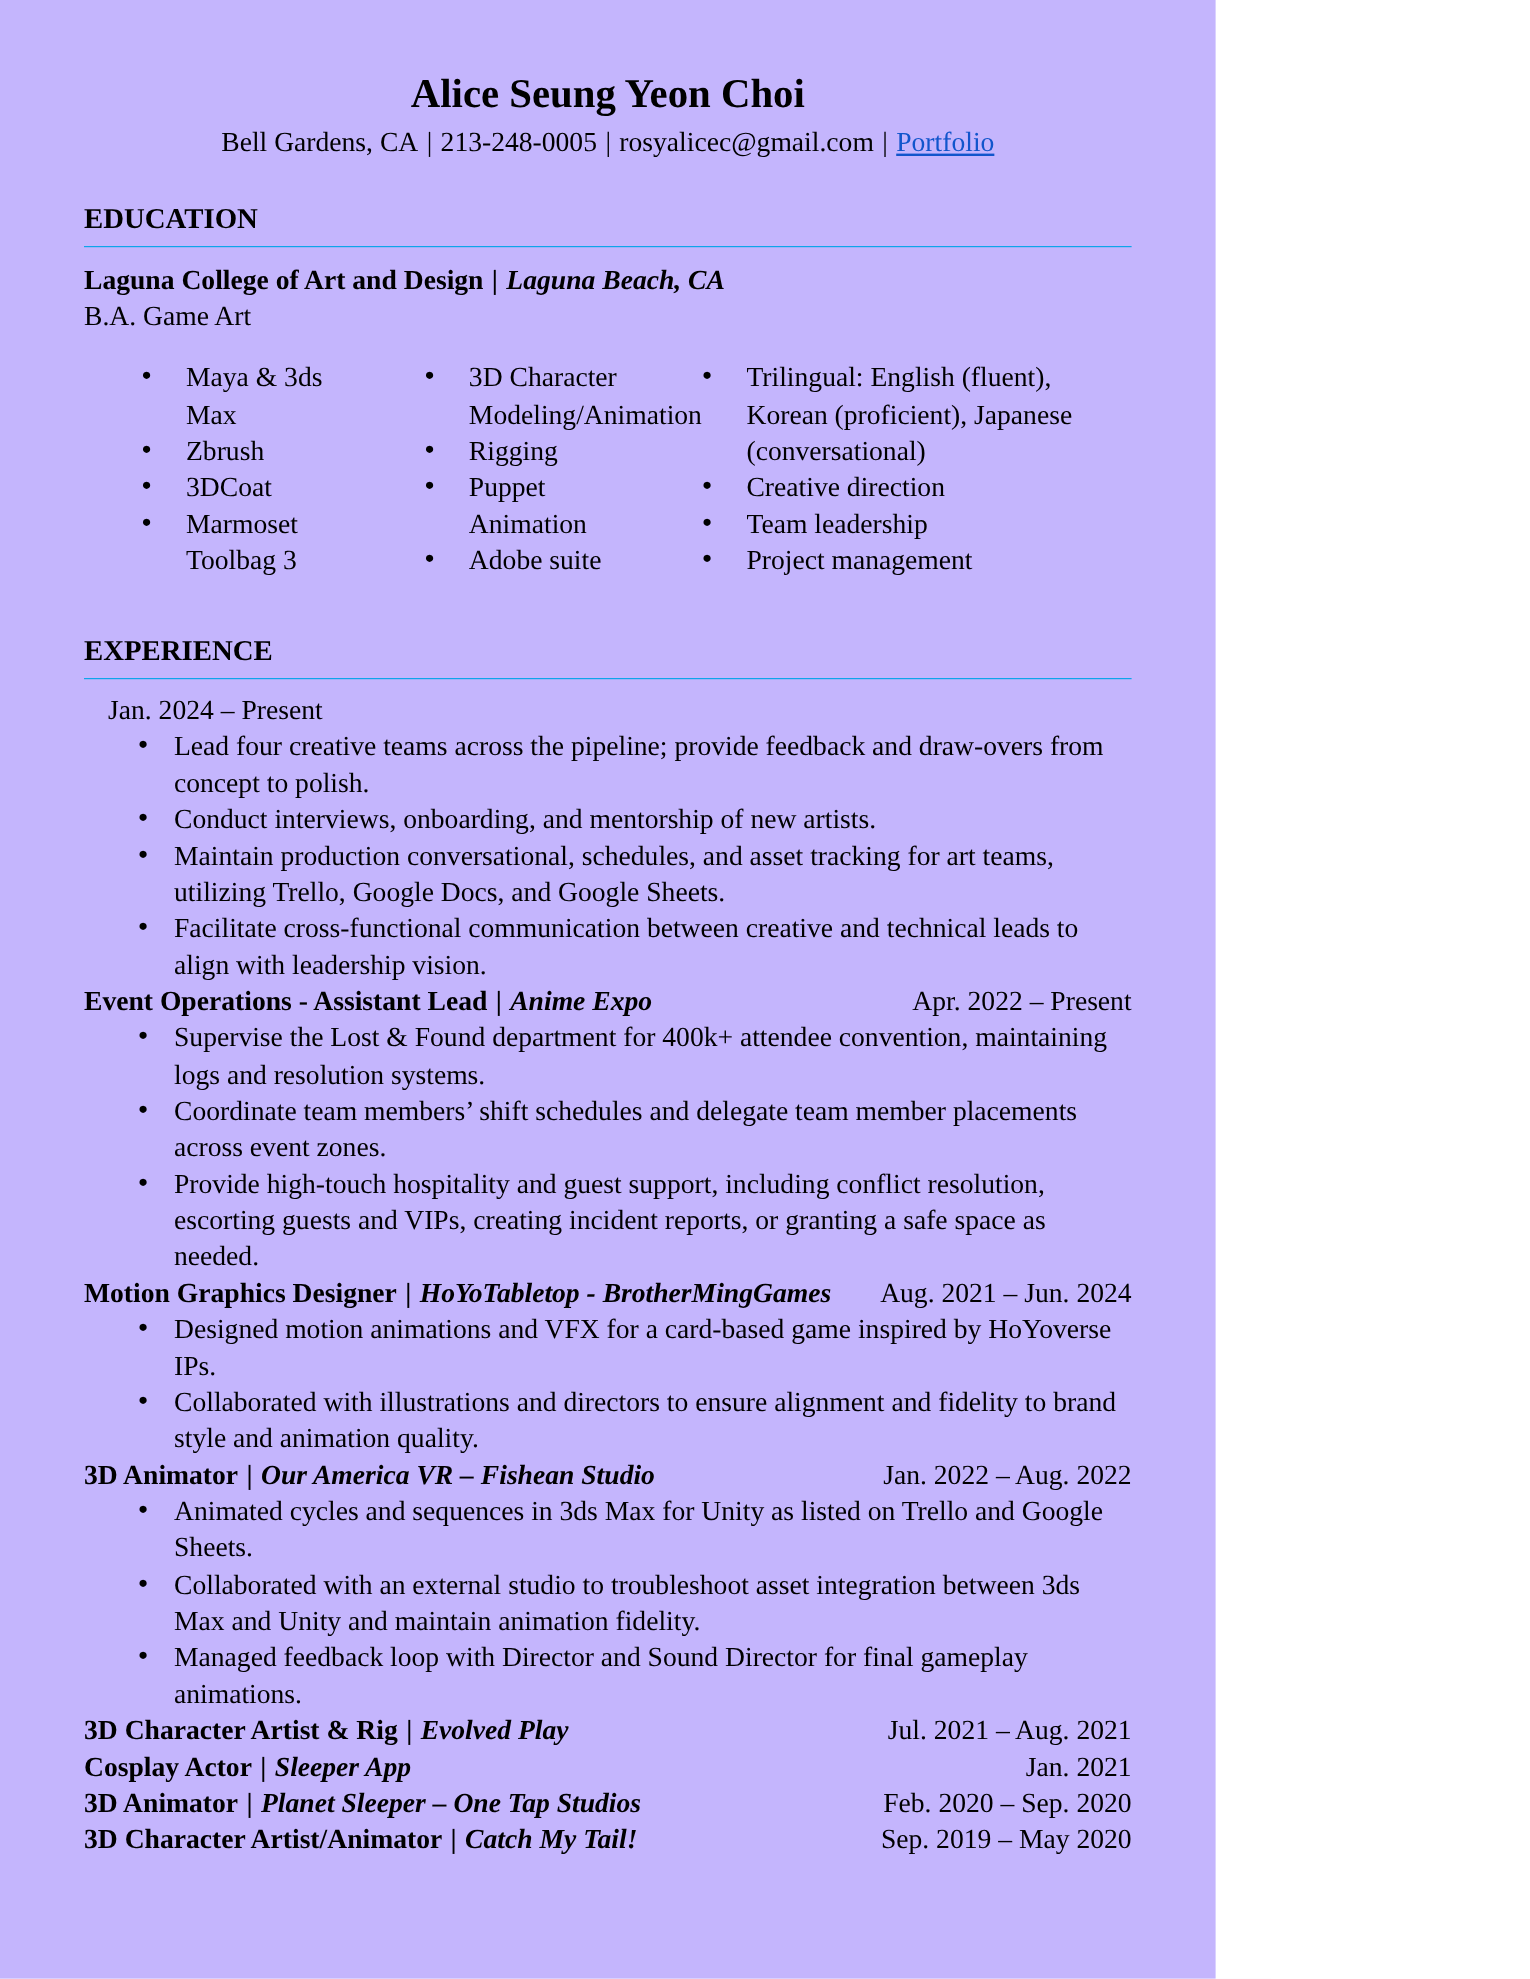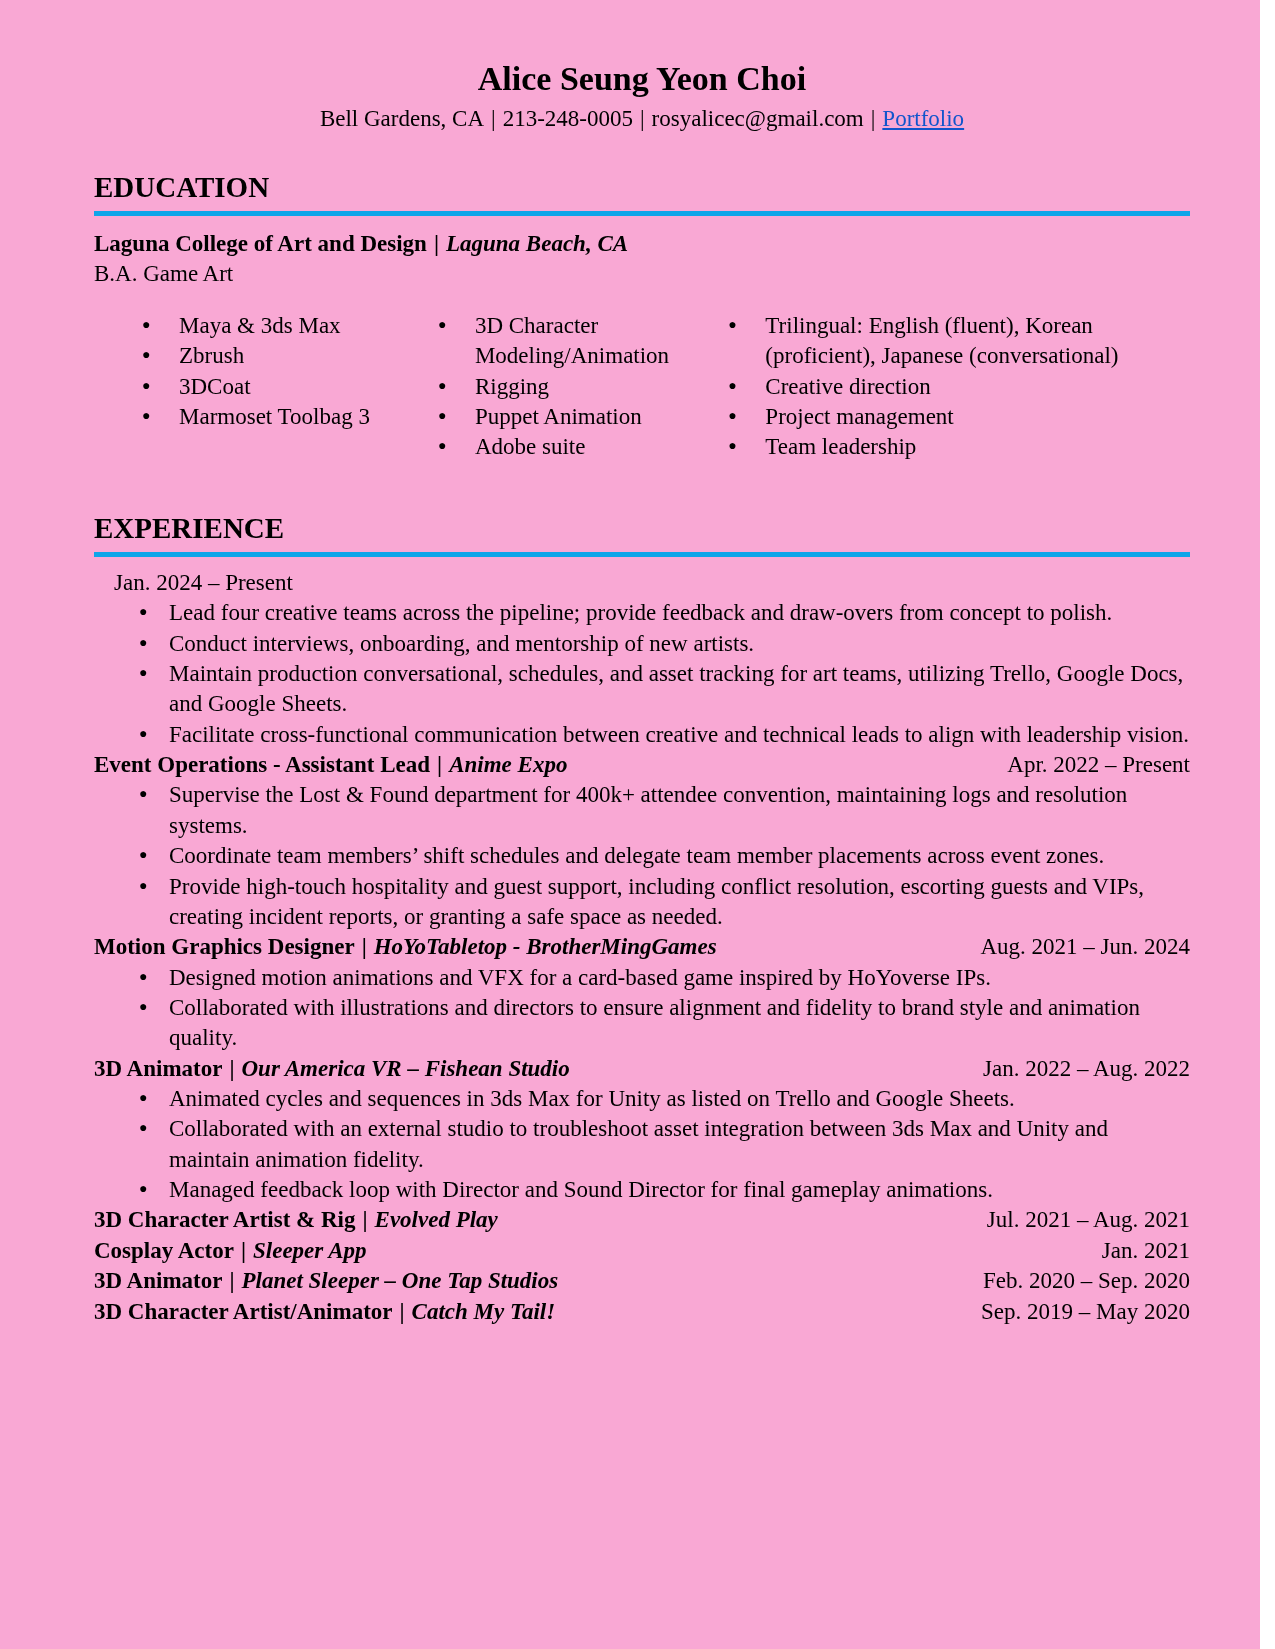--- a/index.html
+++ b/index.html
@@ -11,24 +11,24 @@
     width: 1275px;
     min-height: 1649px;
     font-family: "Liberation Serif", "DejaVu Serif", serif;
     color: #000000;
     font-size: 23px;
     line-height: 1.32;
     -webkit-font-smoothing: antialiased;
   }
   .page {
     box-sizing: border-box;
-    width: 1260px;
+    width: 1013px;
     min-height: 1649px;
-    padding: 58px 70px 40px 94px;
-    background: #f9a8d4;
+    padding: 58px 70px 40px 70px;
+    background: #c4b5fd;
   }
   
   .name {
     text-align: center;
     font-size: 34px;
     font-weight: 700;
     line-height: 1.25;
   }
   .contact-line {
     text-align: center;
@@ -39,24 +39,24 @@
     color: #1155cc;
     text-decoration: underline;
     cursor: pointer;
     margin-top: 43px;
   }
   
   .section { margin-top: 34px; }
   .section.skills-section { margin-top: 21px; }
   .section.experience-section { margin-top: 46px; }
   .section-title {
-    font-size: 29px;
+    font-size: 24px;
     font-weight: 700;
     padding-bottom: 5px;
-    border-bottom: 5px solid #0ea5e9;
+    border-bottom: 1px solid #0ea5e9;
     font-family: Liberation Serif, serif;
   }
   
   .edu-block { margin-top: 13px; }
   .edu-line1 { font-weight: 700; }
   .edu-school-loc { font-style: italic; }
   
   .skills-row {
     display: flex;
     margin-top: 13px;
@@ -148,22 +148,22 @@
           <li>3D Character Modeling/Animation</li>
           <li>Rigging</li>
           <li>Puppet Animation</li>
           <li>Adobe suite</li>
         </ul>
       </div>
       <div class="skills-col skills-col-3">
         <ul>
           <li>Trilingual: English (fluent), Korean (proficient), Japanese (conversational)</li>
           <li>Creative direction</li>
+          <li>Team leadership</li>
           <li>Project management</li>
-          <li>Team leadership</li>
         </ul>
       </div>
     </div>
   </div>
 
   <div class="section experience-section">
     <div class="section-title">EXPERIENCE</div>
     <div class="jobs">
 
       <div class="job">

